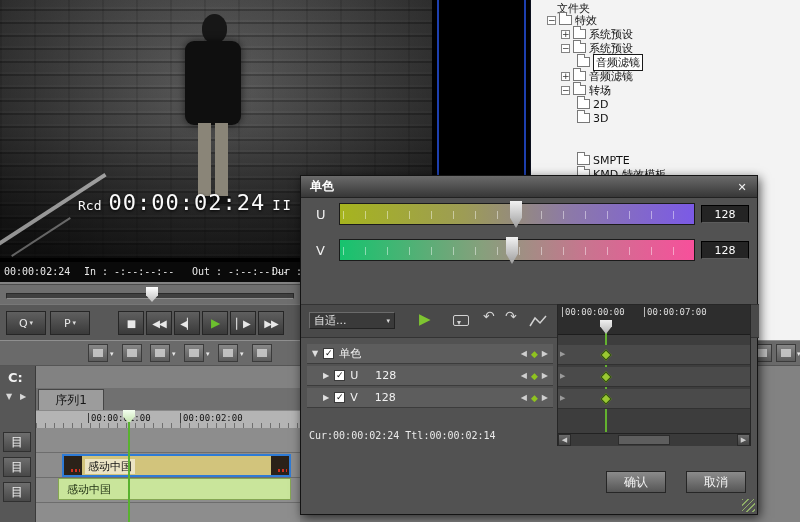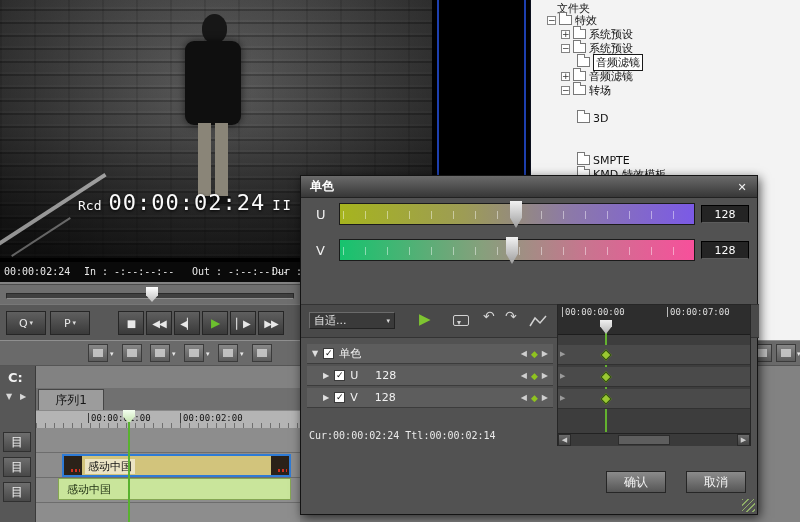--- a/index.html
+++ b/index.html
@@ -307,20 +307,24 @@
     <div class="trow lvl1" style="top:69px">
       <span class="expander">+</span>
       <span class="folder"></span>
       <span>音频滤镜</span>
     </div>
     <div class="trow lvl1" style="top:83px">
       <span class="expander">−</span>
       <span class="folder"></span>
       <span>转场</span>
     </div>
+    <div class="trow lvl2" style="top:97px">
+      <span class="folder"></span>
+      <span>2D</span>
+    </div>
     <div class="trow lvl2" style="top:111px">
       <span class="folder"></span>
       <span>3D</span>
     </div>
     <div class="trow lvl2" style="top:167px">
       <span class="folder"></span>
       <span>KMD-特效模板</span>
     </div>
     <div class="trow lvl2" style="top:153px">
       <span class="folder"></span>
@@ -355,21 +359,21 @@
     <div class="bubble"></div>
     <span class="arrico" style="left:182px">↶</span>
     <span class="arrico" style="left:204px">↷</span>
     <svg class="curveico" width="18" height="14">
       <polyline points="1,12 6,4 11,9 17,2" fill="none" stroke="#d2d2d2" stroke-width="1.5"></polyline>
     </svg>
 
     <div class="rpane">
       <div class="rpruler">
         <span style="left:4px">00:00:00:00</span>
-        <span style="left:109px">00:00:07:00</span>
+        <span style="left:86px">00:00:07:00</span>
       </div>
       <div class="kfpointer"></div>
       <div class="kfline"></div>
       <div class="rprow" style="top:40px">
         <i class="rpa">▶</i>
         <div class="kfd"></div>
       </div>
       <div class="rprow" style="top:62px">
         <i class="rpa">▶</i>
         <div class="kfd"></div>

